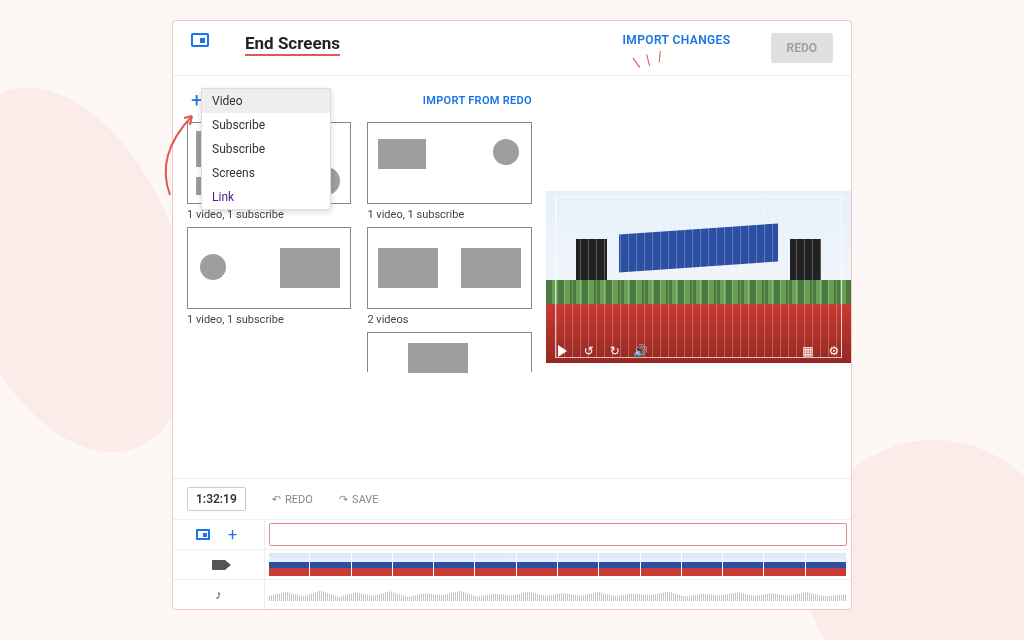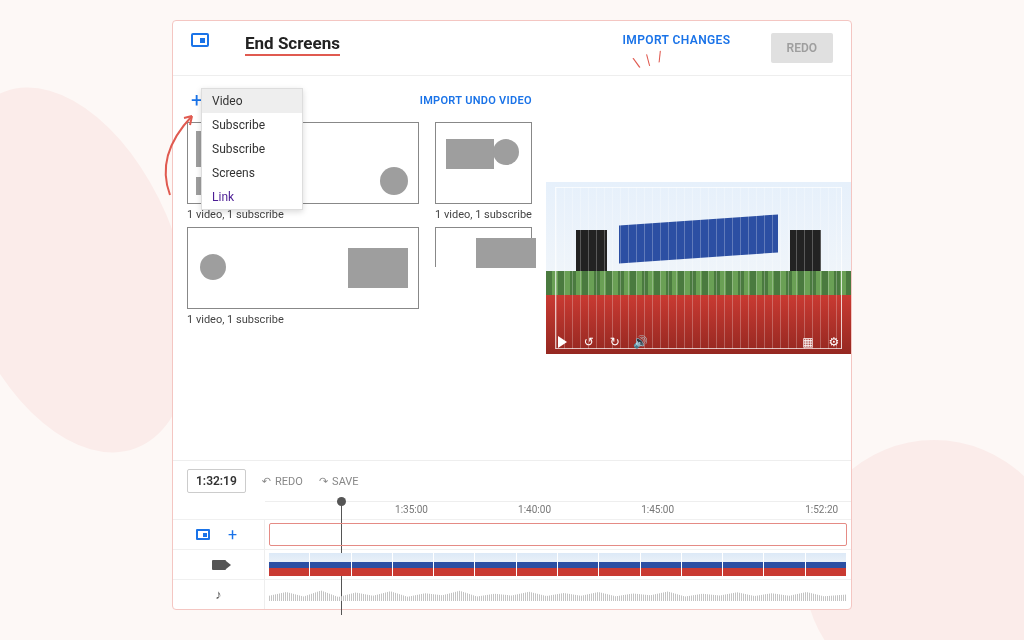--- a/index.html
+++ b/index.html
@@ -21,26 +21,26 @@
   .annot-spark { position: absolute; top: 30px; left: 460px; color: #e05a50; font-size: 14px; letter-spacing: 2px; transform: rotate(-15deg); z-index: 3; }
   .annot-arrow { position: absolute; top: 110px; left: 150px; z-index: 3; }
 
   
   .main { flex: 1 1 auto; display: flex; min-height: 0; border-bottom: 1px solid #eee; }
   .left-pane { flex: 0 0 55%; padding: 10px 14px 0 14px; position: relative; overflow: hidden; }
   .left-toolbar { display: flex; align-items: center; height: 28px; }
   .plus-btn { color: #1a73e8; font-size: 20px; font-weight: 400; cursor: pointer; padding: 0 4px; }
   .import-link { margin-left: auto; color: #1a73e8; font-weight: 600; font-size: 11px; letter-spacing: .3px; cursor: pointer; }
 
-  .dropdown { position: absolute; top: 12px; left: 28px; width: 102px; background: #fff; border: 1px solid #ddd; box-shadow: 0 2px 6px rgba(0,0,0,.15); font-size: 12px; z-index: 5; }
+  .dropdown { position: absolute; top: 12px; left: 28px; width: 130px; background: #fff; border: 1px solid #ddd; box-shadow: 0 2px 6px rgba(0,0,0,.15); font-size: 12px; z-index: 5; }
   .dropdown .item { padding: 5px 10px; cursor: pointer; color: #333; }
   .dropdown .item.highlight { background: #eee; }
   .dropdown .item.disabled { color: #4c1d95; cursor: default; }
 
-  .template-grid { display: grid; grid-template-columns: 1fr; gap: 6px 16px; margin-top: 8px; }
+  .template-grid { display: grid; grid-template-columns: 1fr 1fr; gap: 6px 16px; margin-top: 8px; }
   .template-card { }
   .thumb { border: 1px solid #888; height: 82px; position: relative; background: #fff; }
   .caption { font-size: 11px; color: #444; margin-top: 4px; }
   .rect { position: absolute; background: #9e9e9e; }
   .circ { position: absolute; background: #9e9e9e; border-radius: 50%; }
 
   .right-pane { flex: 1 1 auto; position: relative; background: #fff; display: flex; align-items: center; justify-content: center; overflow: hidden; }
   .preview { width: 100%; aspect-ratio: 16/9; position: relative; overflow: hidden; }
   .sky { position: absolute; inset: 0 0 45% 0; background: linear-gradient(#e6f0fb,#f0f5fa); }
   .canopy { position: absolute; top: 22%; left: 24%; width: 52%; height: 22%; background: #2c4fa3; transform: skewY(-4deg); }
@@ -49,21 +49,21 @@
   .speaker { position: absolute; width: 10%; height: 34%; background: #222; top: 28%; }
   .speaker.l { left: 10%; } .speaker.r { right: 10%; }
   .safe-area { position: absolute; top: 3%; bottom: 3%; left: 3%; right: 3%; border: 1px solid rgba(255,255,255,.7); background: repeating-linear-gradient(90deg, rgba(255,255,255,.25) 0 1px, transparent 1px 8px); pointer-events: none; }
   .player-bar { position: absolute; bottom: 0; left: 0; right: 0; height: 24px; display: flex; align-items: center; gap: 12px; padding: 0 10px; color: #fff; font-size: 12px; }
   .player-bar .pspacer { flex: 1; }
   .picon { width: 14px; height: 14px; display: inline-flex; align-items: center; justify-content: center; cursor: pointer; }
   .tri-play { width: 0; height: 0; border-left: 9px solid #fff; border-top: 6px solid transparent; border-bottom: 6px solid transparent; }
 
   
   .timeline { flex: 0 0 auto; }
-  .tl-controls { display: flex; align-items: center; gap: 16px; padding: 8px 14px; }
+  .tl-controls { display: flex; align-items: center; gap: 26px; padding: 8px 14px; }
   .time-box { border: 1px solid #ccc; border-radius: 2px; padding: 4px 8px; font-size: 12px; font-weight: 600; color: #333; }
   .uredo { display: flex; align-items: center; gap: 4px; color: #888; font-size: 11px; cursor: pointer; }
   .ruler { position: relative; height: 18px; border-top: 1px solid #eee; font-size: 10px; color: #777; }
   .ruler span { position: absolute; top: 2px; transform: translateX(-50%); }
   .track-row { display: flex; align-items: center; height: 30px; border-top: 1px solid #f0f0f0; }
   .track-head { width: 92px; display: flex; align-items: center; justify-content: center; gap: 14px; border-right: 1px solid #eee; height: 100%; }
   .track-body { flex: 1; position: relative; height: 100%; }
   .es-slot { position: absolute; top: 3px; bottom: 3px; left: 4px; right: 4px; border: 1px solid #e58b85; border-radius: 2px; }
   .film { position: absolute; top: 3px; bottom: 3px; left: 4px; right: 4px; display: flex; }
   .frame { flex: 1; margin-right: 1px; position: relative; overflow: hidden; }
@@ -99,21 +99,21 @@
     <div class="spacer"></div>
     <div class="btn-text">IMPORT CHANGES</div>
     <div class="btn-save">REDO</div>
   </div>
 
   <div class="main">
 
     <div class="left-pane">
       <div class="left-toolbar">
         <div class="plus-btn">+</div>
-        <div class="import-link">IMPORT UNDO VIDEO</div>
+        <div class="import-link">IMPORT FROM REDO</div>
       </div>
 
       <div class="dropdown">
         <div class="item highlight">Video</div>
         <div class="item">Subscribe</div>
         <div class="item">Subscribe</div>
         <div class="item">Screens</div>
         <div class="item disabled">Link</div>
       </div>
 
@@ -132,20 +132,27 @@
             <div class="circ" style="top:16px;right:12px;width:26px;height:26px"></div>
           </div>
           <div class="caption">1 video, 1 subscribe</div>
         </div>
         <div class="template-card">
           <div class="thumb">
             <div class="circ" style="top:26px;left:12px;width:26px;height:26px"></div>
             <div class="rect" style="top:20px;right:10px;width:60px;height:40px"></div>
           </div>
           <div class="caption">1 video, 1 subscribe</div>
+        </div>
+        <div class="template-card">
+          <div class="thumb">
+            <div class="rect" style="top:20px;left:10px;width:60px;height:40px"></div>
+            <div class="rect" style="top:20px;right:10px;width:60px;height:40px"></div>
+          </div>
+          <div class="caption">2 videos</div>
         </div>
         <div class="template-card" style="grid-column:2">
           <div class="thumb" style="height:40px;border-bottom:none">
             <div class="rect" style="top:10px;left:40px;width:60px;height:30px"></div>
           </div>
         </div>
       </div>
     </div>
 
     <div class="right-pane">
@@ -177,27 +184,20 @@
       <div class="time-box">1:32:19</div>
       <div class="uredo">
           <span>↶</span>
           <span>REDO</span>
         </div>
       <div class="uredo">
           <span>↷</span>
           <span>SAVE</span>
         </div>
     </div>
-    <div class="ruler" style="margin-left:92px;position:relative">
-      <div class="playhead" style="left:13%"></div>
-      <span style="left:25%">1:35:00</span>
-      <span style="left:46%">1:40:00</span>
-      <span style="left:67%">1:45:00</span>
-      <span style="left:95%">1:52:20</span>
-    </div>
 
     <div class="track-row">
       <div class="track-head">
         <div class="icon-small-end"></div>
         <div class="plus-btn" style="font-size:16px">+</div>
       </div>
       <div class="track-body">
           <div class="es-slot"></div>
         </div>
     </div>

